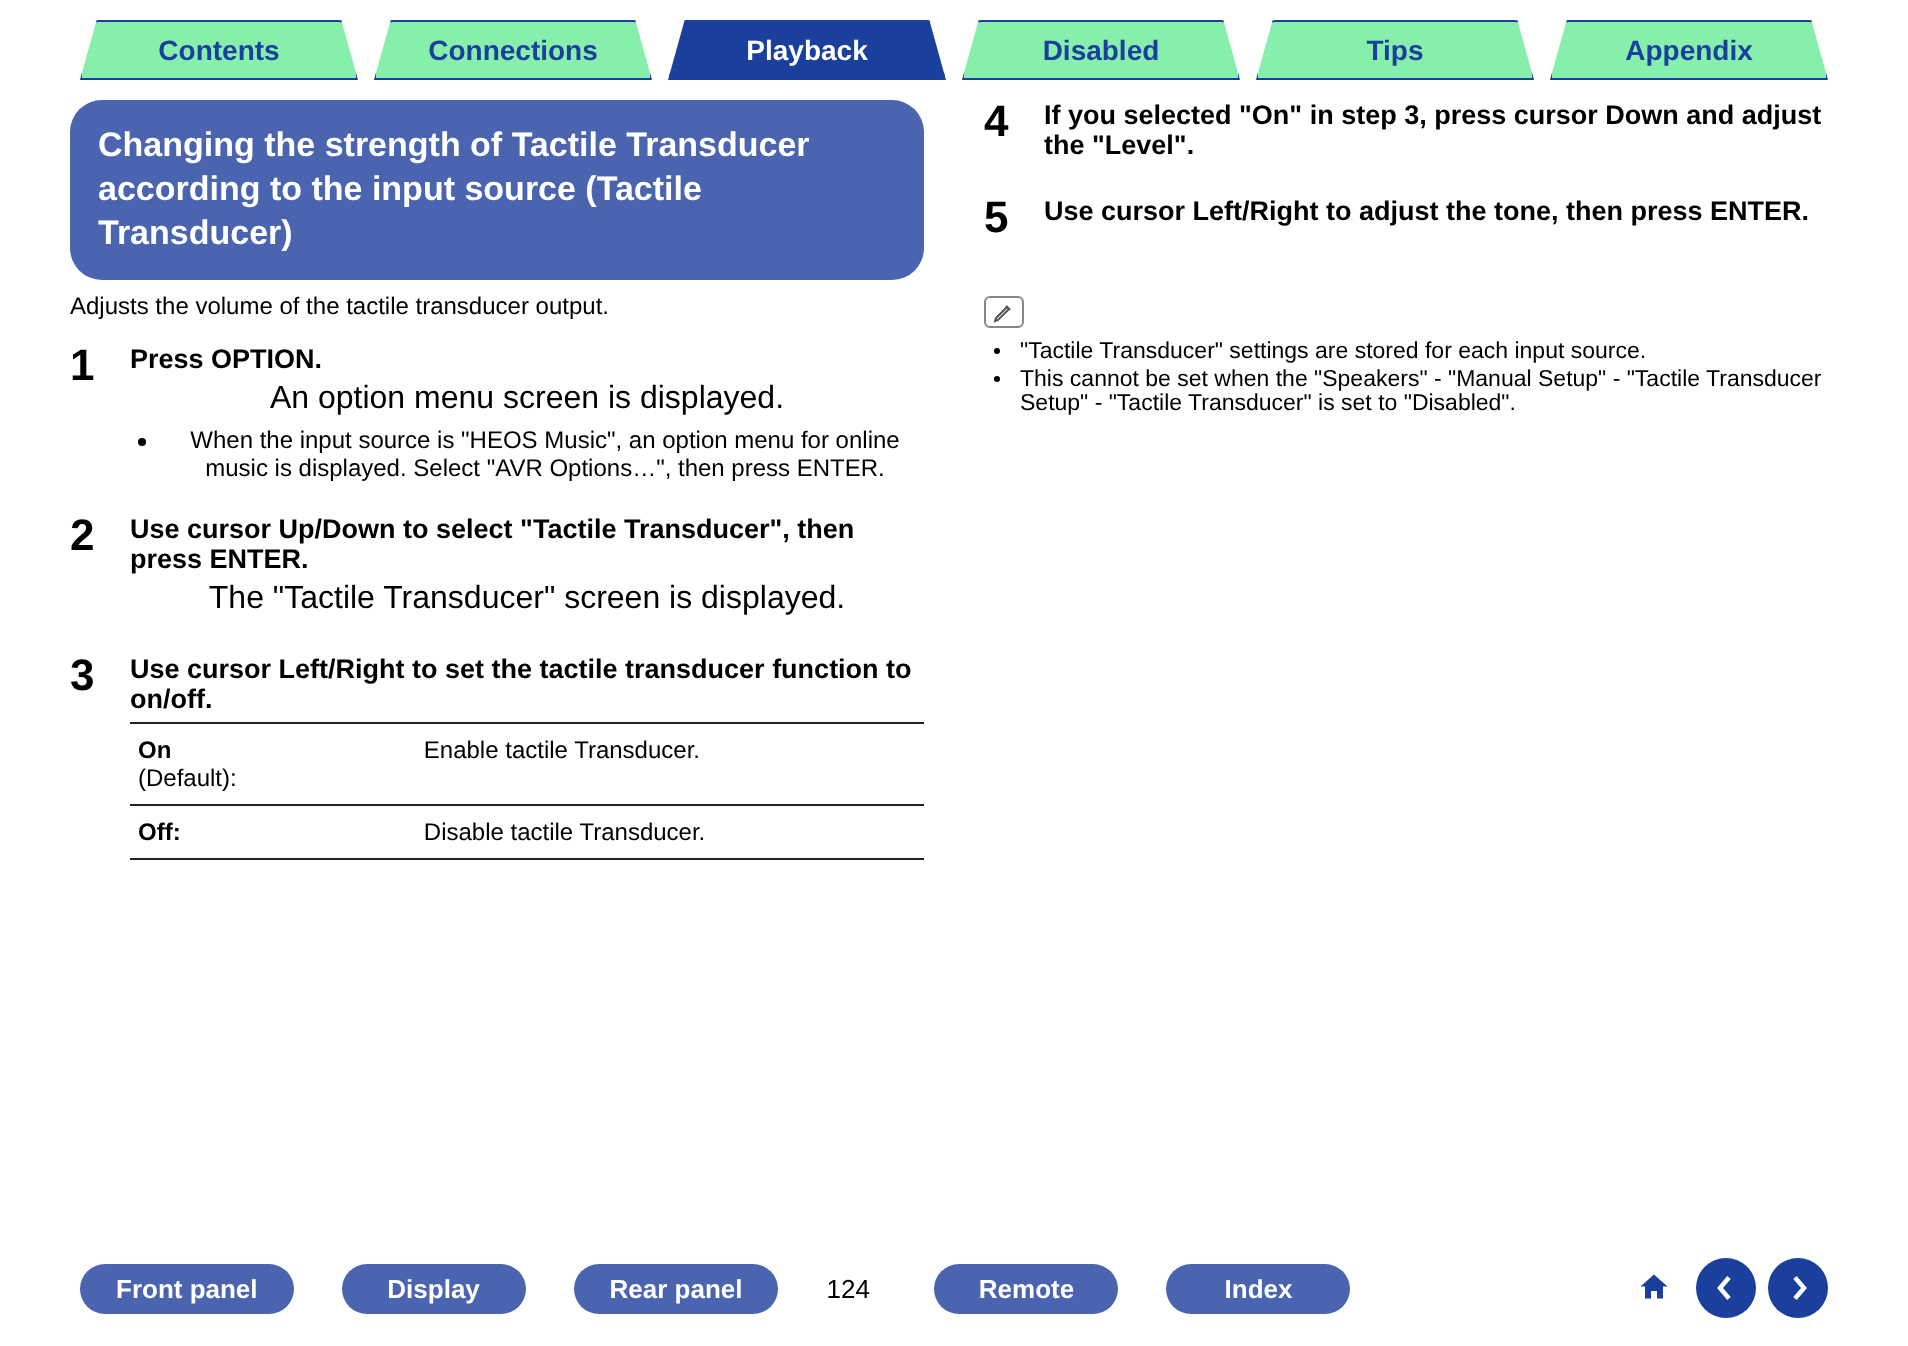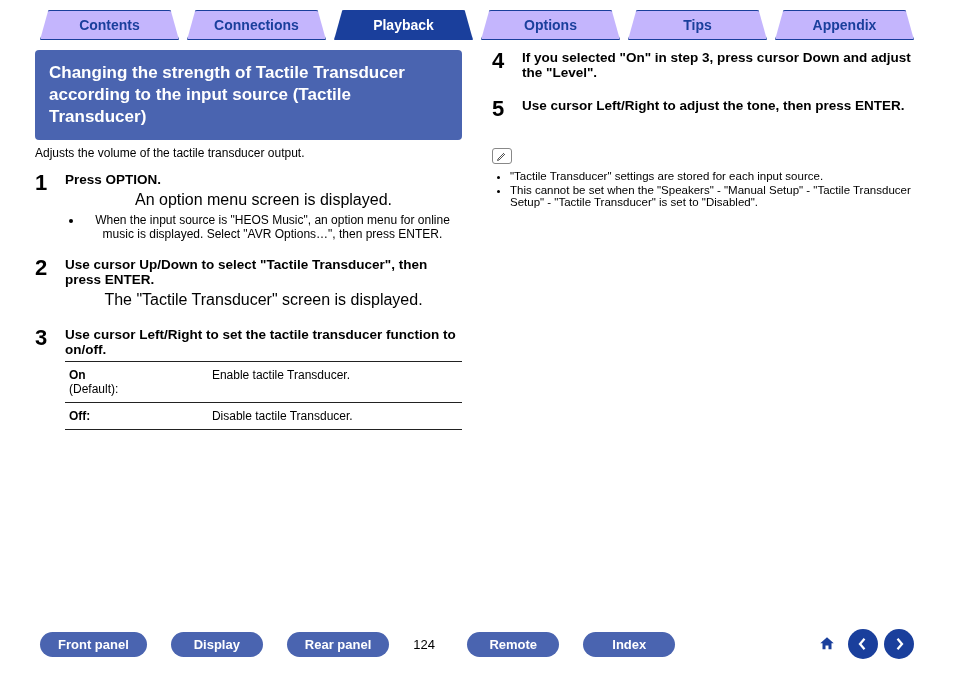--- a/index.html
+++ b/index.html
@@ -21,21 +21,21 @@
   }
   .tab {
     flex: 1;
     text-align: center;
     padding: 6px 0;
     font-weight: bold;
     font-size: 14px;
     color: #1a3f9c;
     border: 1px solid #1a3f9c;
     border-radius: 10px 10px 0 0;
-    background: #c4b5fd;
+    background: #86efac;
     position: relative;
     clip-path: polygon(6% 0, 94% 0, 100% 100%, 0 100%);
     cursor: pointer;
   }
   .tab.active {
     background: #1a3f9c;
     color: #fff;
     border-color: #1a3f9c;
   }
 
@@ -47,21 +47,21 @@
   .col {
     width: 50%;
   }
 
   .section-title {
     background: #4a64b0;
     color: #fff;
     font-weight: bold;
     font-size: 17px;
     padding: 12px 14px;
-    border-radius: 4px;
+    border-radius: 16px;
     line-height: 1.3;
     margin-bottom: 6px;
   }
   .subtitle {
     font-size: 12px;
     margin-bottom: 12px;
   }
 
   .step {
     display: flex;
@@ -174,21 +174,21 @@
   .circ.home { background: #fff; }
   .circ svg { width: 18px; height: 18px; }
 </style>
 </head>
 <body>
 
 <div class="tabs">
   <div class="tab">Contents</div>
   <div class="tab">Connections</div>
   <div class="tab active">Playback</div>
-  <div class="tab">Options</div>
+  <div class="tab">Disabled</div>
   <div class="tab">Tips</div>
   <div class="tab">Appendix</div>
 </div>
 
 <div class="body-area">
 
   <div class="col">
     <div class="section-title">Changing the strength of Tactile Transducer according to the input source (Tactile Transducer)</div>
     <div class="subtitle">Adjusts the volume of the tactile transducer output.</div>
 

